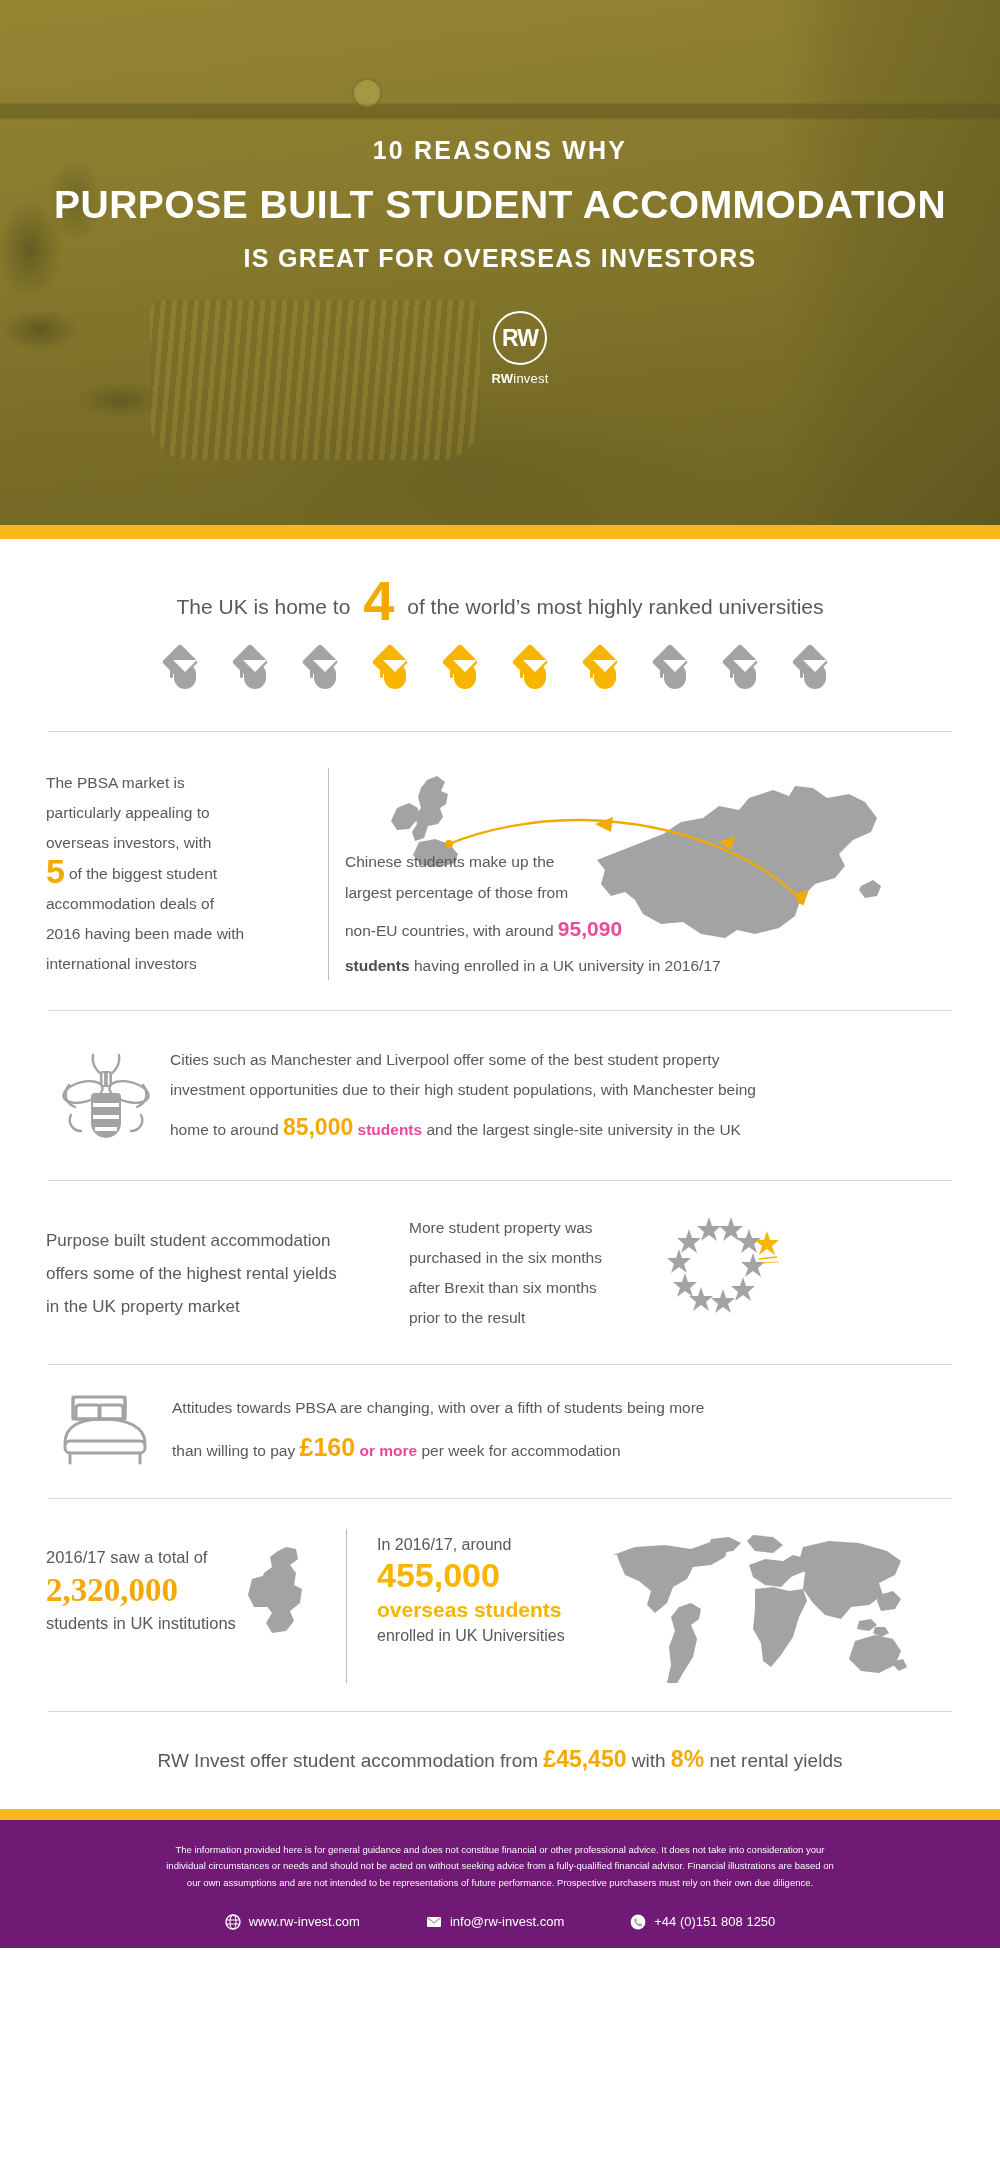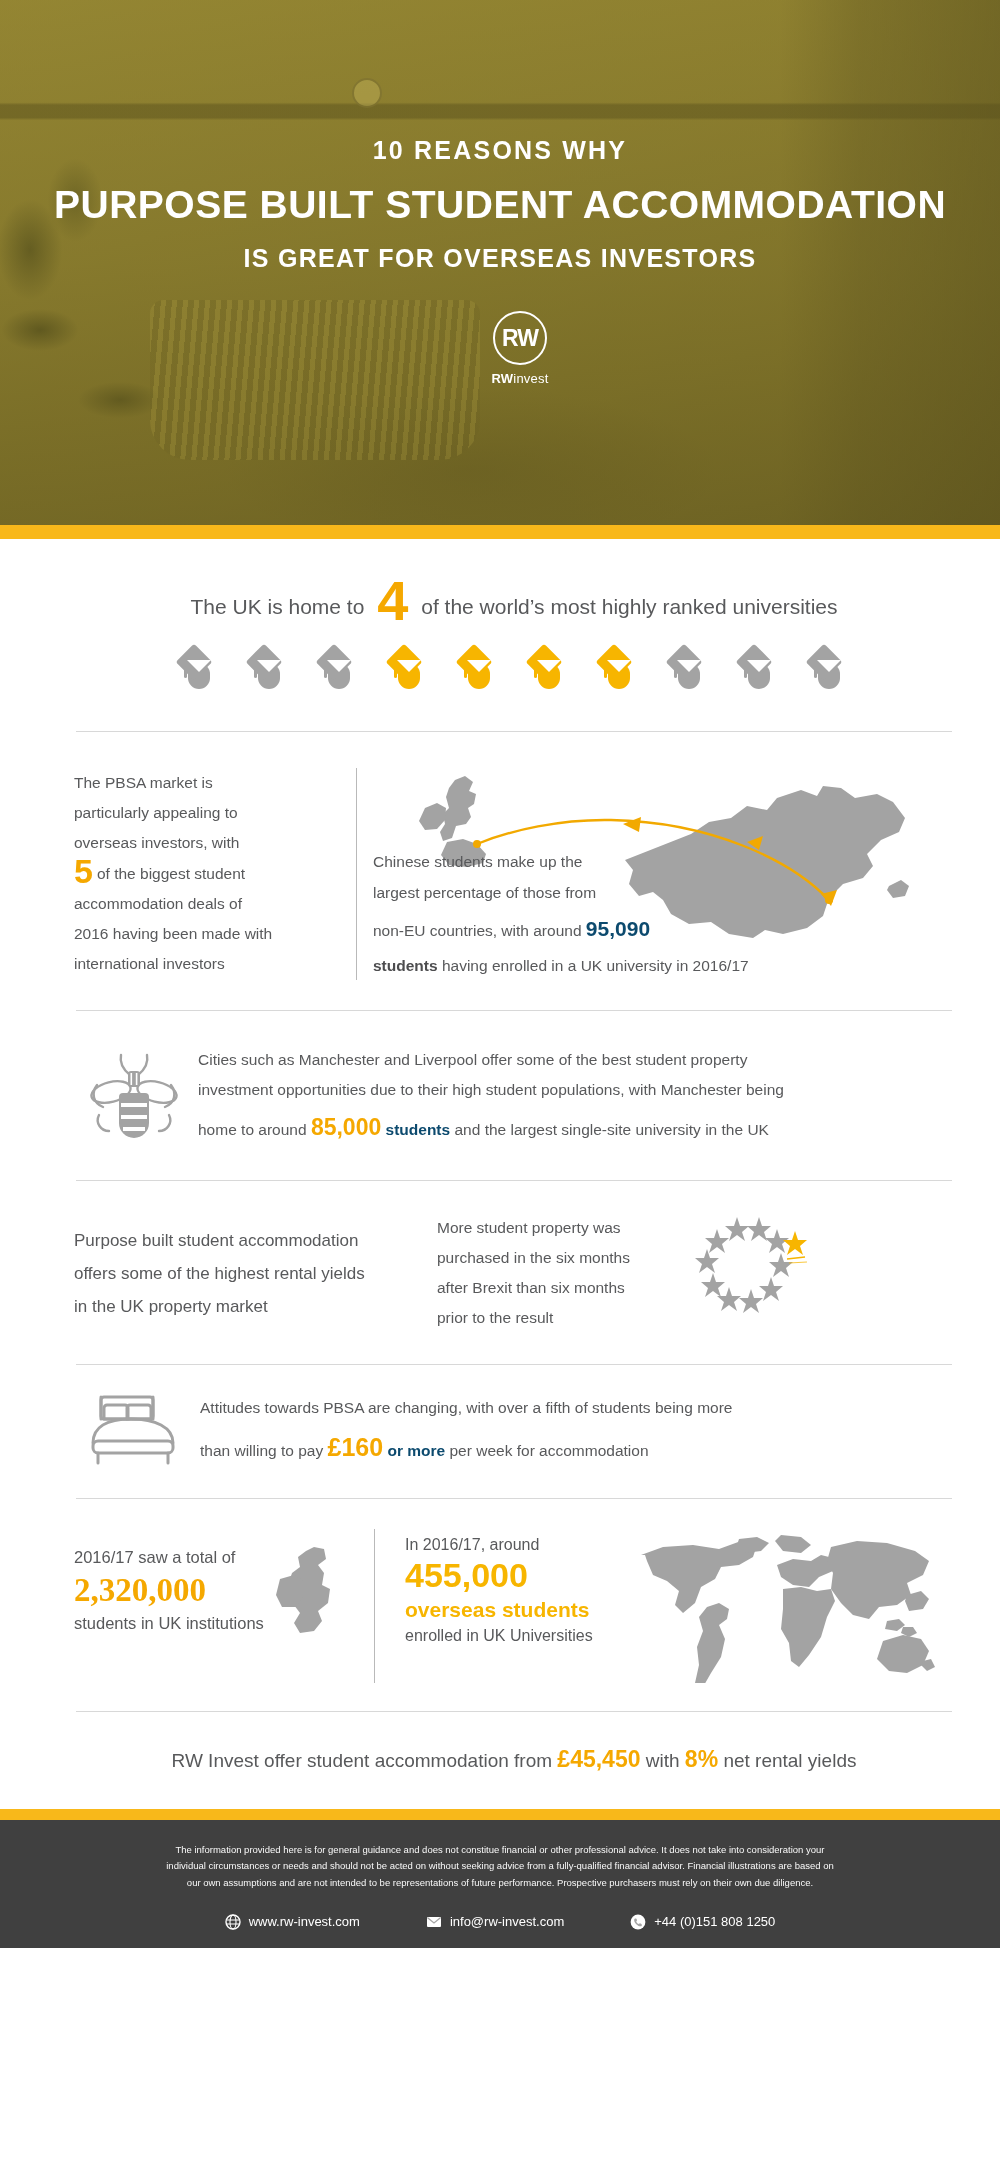--- a/index.html
+++ b/index.html
@@ -108,33 +108,33 @@
     margin: 0 auto;
     display: flex; align-items: center; justify-content: center;
     font-size: 23px; font-weight: bold; letter-spacing: -1px;
   }
   .logo-word { font-size: 13px; margin-top: 6px; letter-spacing: .2px; }
   .logo-word b { font-weight: bold; }
 
   .gold-bar { width: 1000px; height: 14px; background: #f8b81a; }
 
   
-  .content { padding: 0 46px; margin-left: 28px; }
+  .content { padding: 0 46px; }
   .sect { position: relative; }
   .divider { height: 1px; background: #d8d8d8; margin: 0 2px; }
 
   .row { display: flex; }
   .vline { width: 1px; background: #b9b9b9; }
 
   .txt {
     color: #58595b;
     font-size: 15.5px;
     line-height: 1.95;
   }
-  .gold-b { color: #0c4a6e; font-weight: bold; }
+  .gold-b { color: #ec4899; font-weight: bold; }
   .bold { font-weight: bold; color: #4d4d4f; }
 
   
   .uni-line {
     text-align: center;
     padding-top: 56px;
     color: #58595b;
     font-size: 21px;
     white-space: nowrap;
   }
@@ -230,21 +230,21 @@
     font-size: 19px;
     color: #58595b;
     white-space: nowrap;
   }
   .final .big { font-size: 23px; font-weight: bold; color: #f5a800; }
 
   
   .foot-gold { width: 1000px; height: 11px; background: #f8b81a; }
   .footer {
     width: 1000px; height: 128px;
-    background: #404040;
+    background: #701a75;
     color: #fff;
     padding-top: 22px;
   }
   .disclaimer {
     font-size: 9.5px; line-height: 1.75;
     text-align: center;
     padding: 0 46px;
     opacity: .97;
   }
   .contacts {

